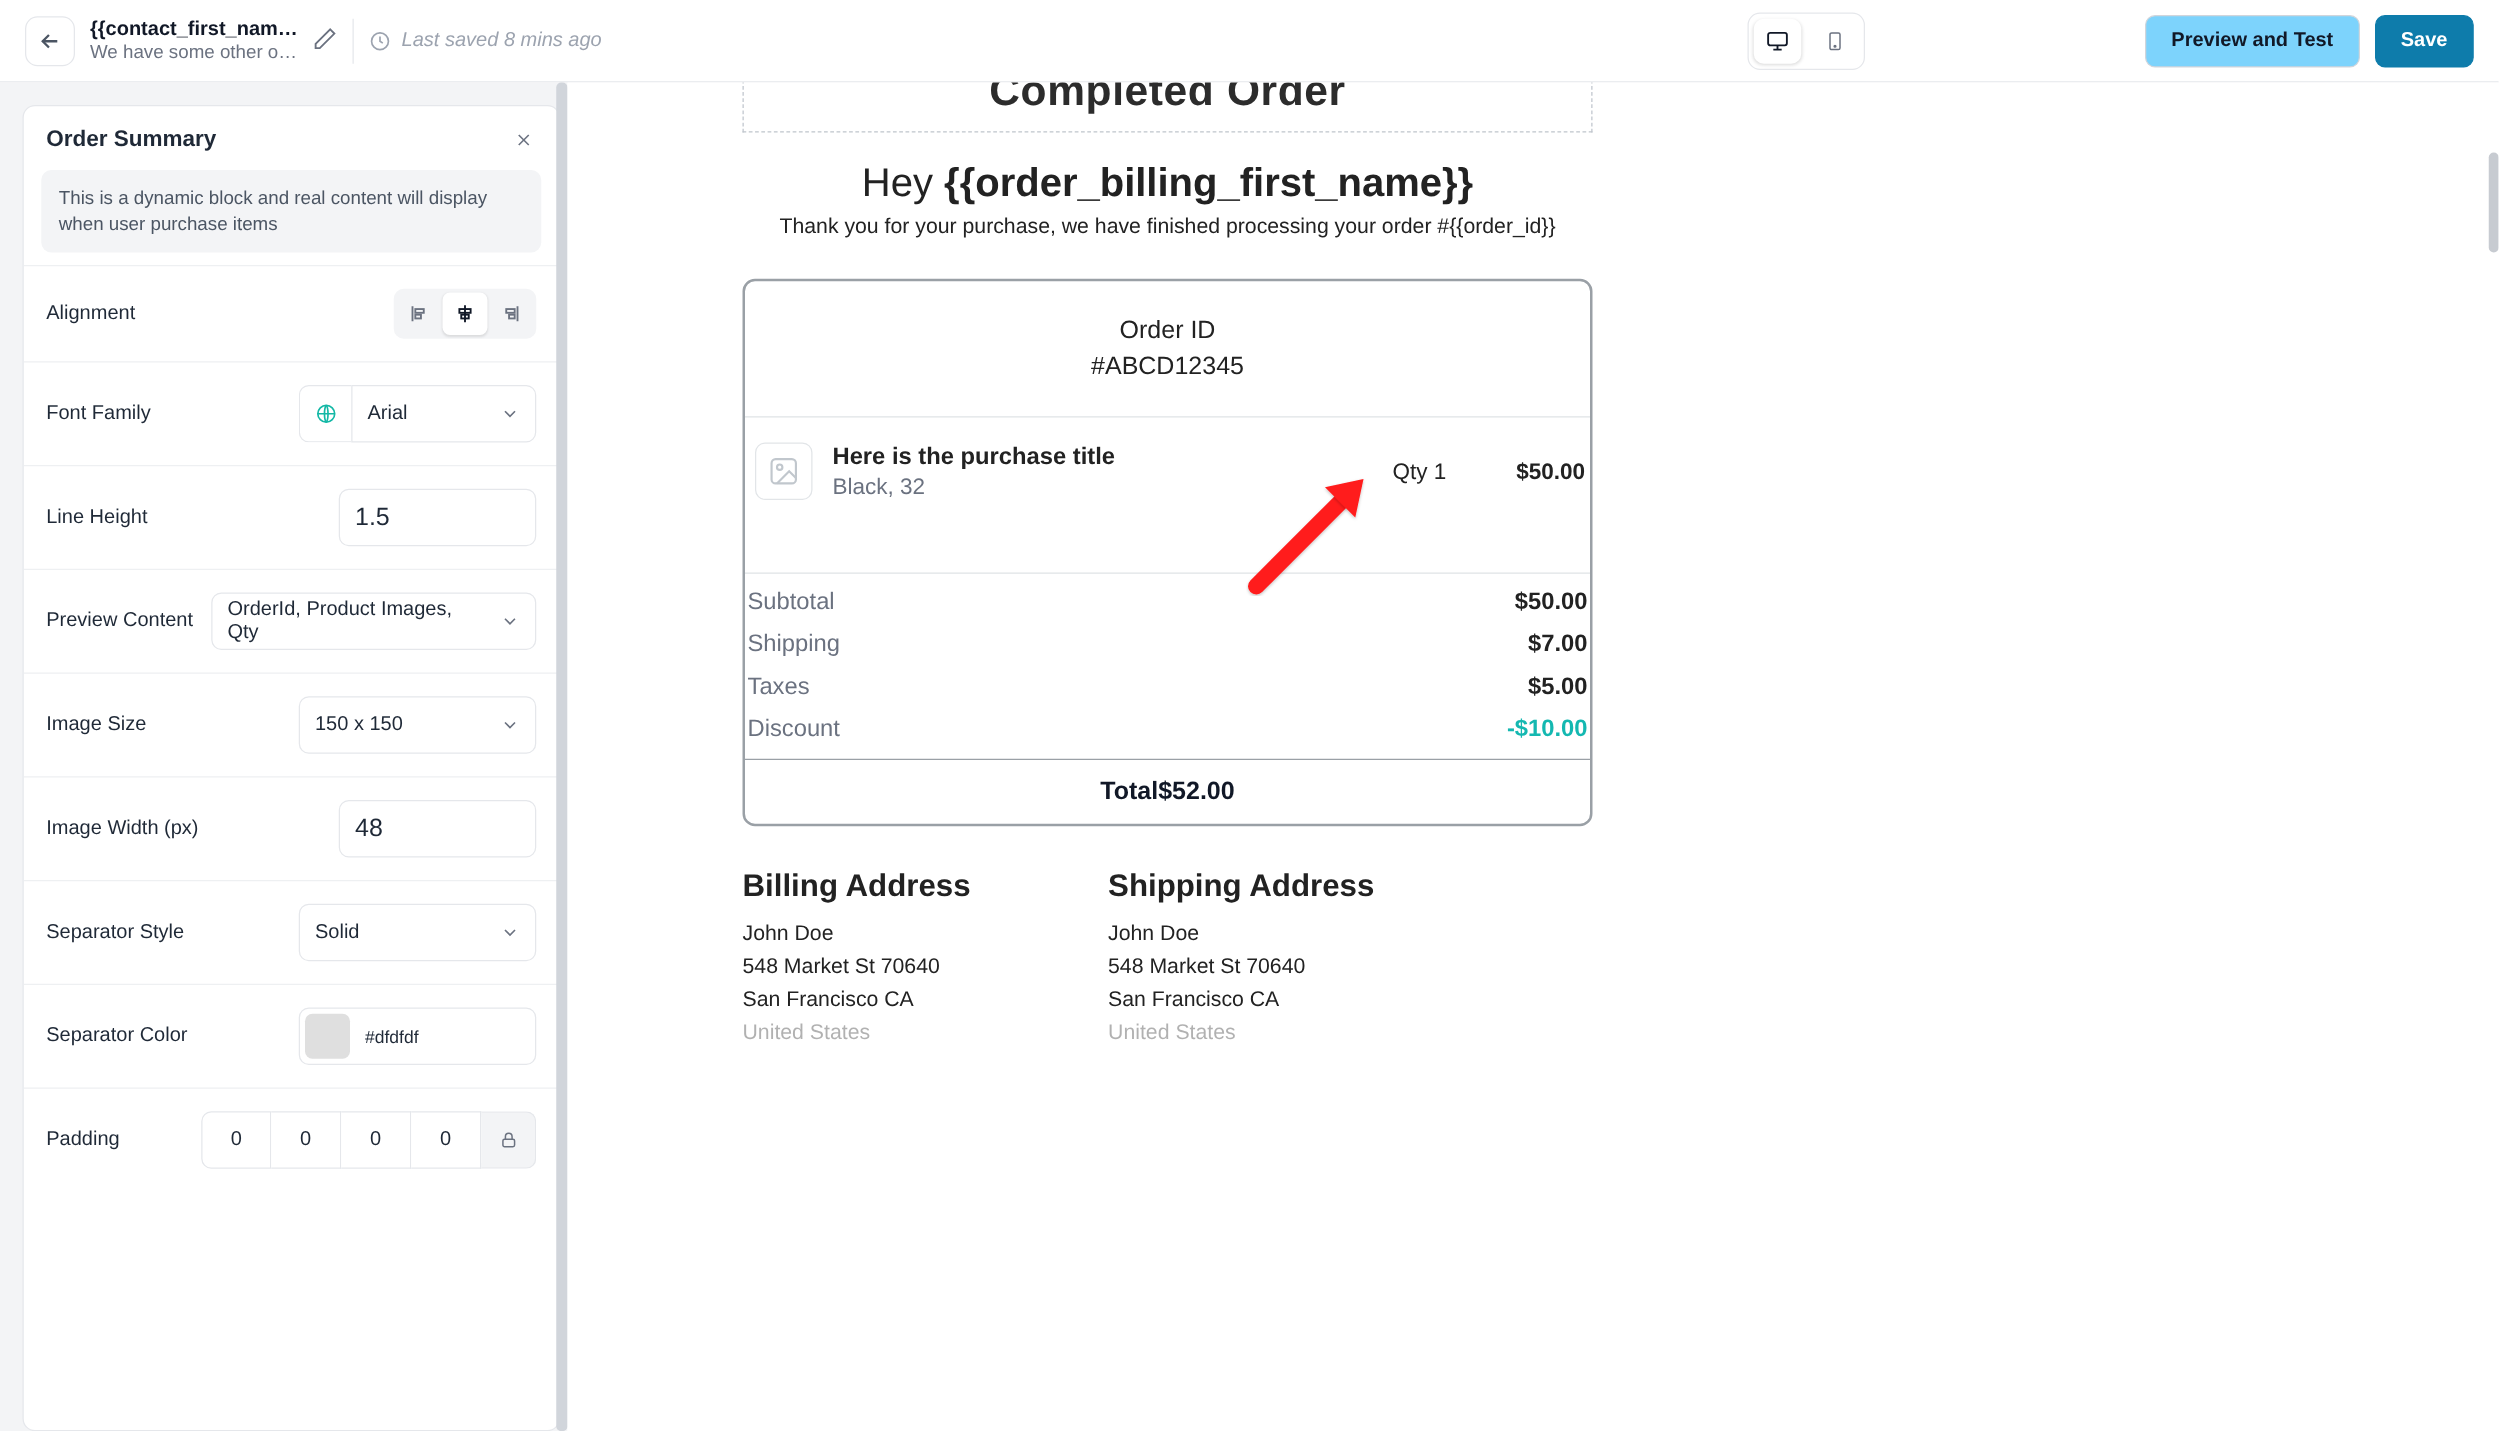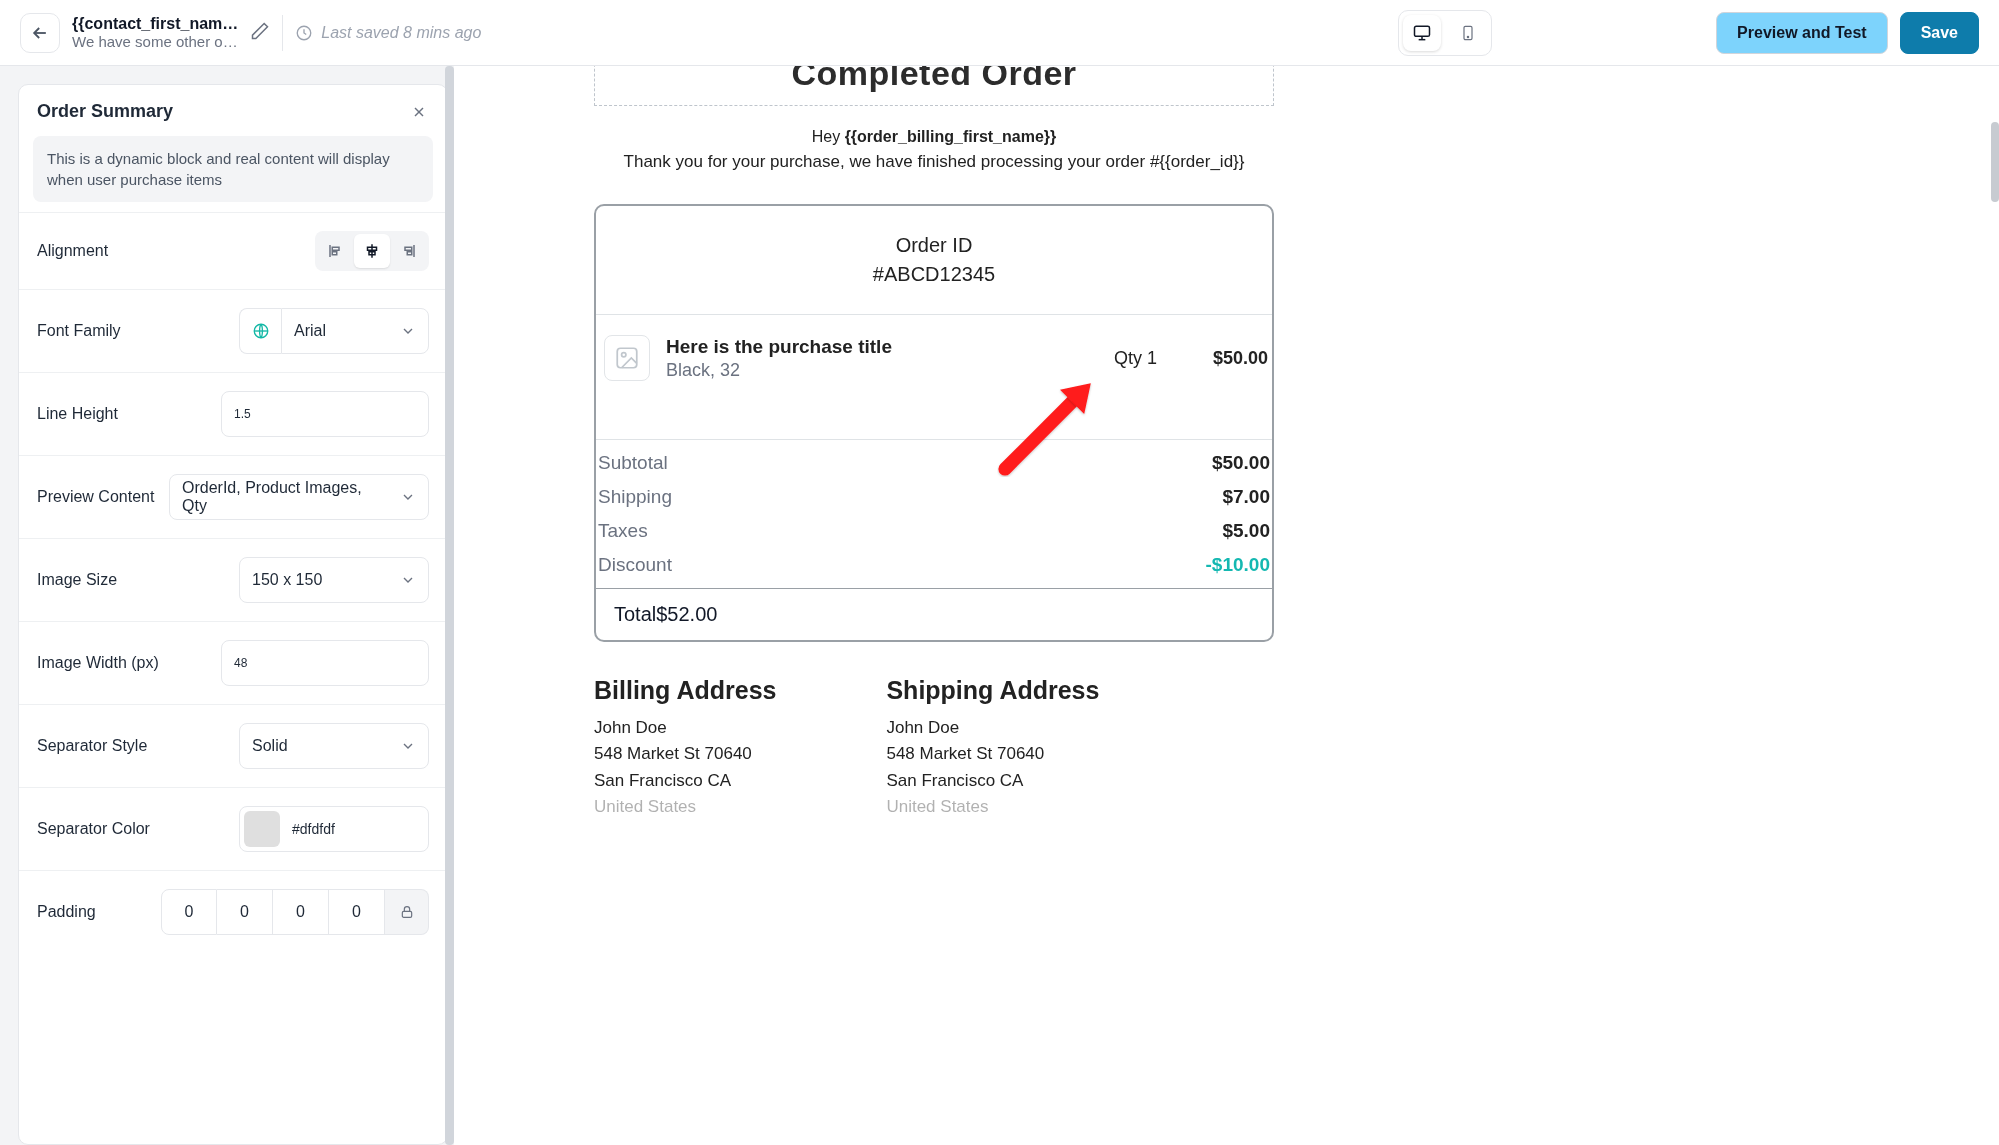--- a/index.html
+++ b/index.html
@@ -36,52 +36,52 @@
   .seg-btn.active{background:#fff;box-shadow:0 1px 2px rgba(0,0,0,.1);color:#111827}
   .field,.select{height:46px;border:1px solid #e5e7eb;border-radius:8px;background:#fff;display:flex;align-items:center;padding:0 12px}
   .select{justify-content:space-between;cursor:pointer;gap:10px}
   .select .val{font-size:16px;color:#1f2937}
   .select svg{color:#6b7280}
   .font-select{display:flex;align-items:center;gap:0}
   .globe{width:42px;height:46px;border:1px solid #e5e7eb;border-right:none;border-radius:8px 0 0 8px;display:flex;align-items:center;justify-content:center;color:#14b8a6}
   .font-select .select{border-radius:0 8px 8px 0;width:148px}
   .w190{width:190px}
   .w260{width:260px}
-  input.inp{height:46px;border:1px solid #e5e7eb;border-radius:8px;padding:16px 12px;font-size:12px;color:#1f2937;width:208px;outline:none}
+  input.inp{height:46px;border:1px solid #e5e7eb;border-radius:8px;padding:16px 12px;font-size:20px;color:#1f2937;width:158px;outline:none}
   .color-field{display:flex;align-items:center;border:1px solid #e5e7eb;border-radius:8px;height:46px;padding:4px 12px 4px 4px;gap:12px;width:190px}
   .swatch{width:36px;height:36px;border-radius:6px;background:#dfdfdf}
   .pad-group{display:flex;align-items:center}
   .pad-group input{width:56px;height:46px;border:1px solid #e5e7eb;border-left:none;text-align:center;font-size:16px;color:#1f2937;outline:none}
   .pad-group input:first-child{border-left:1px solid #e5e7eb;border-radius:8px 0 0 8px}
   .pad-lock{width:44px;height:46px;border:1px solid #e5e7eb;border-left:none;border-radius:0 8px 8px 0;background:#f3f4f6;display:flex;align-items:center;justify-content:center;color:#6b7280;cursor:pointer}
   .preview{flex:1;background:#fff;position:relative;overflow:hidden}
   .preview::after{content:"";position:absolute;right:0;top:56px;width:8px;height:80px;background:#c7cbd1;border-radius:4px}
   .canvas{width:680px;margin-left:140px;font-family:Arial,sans-serif;color:#222}
   .dash-box{border:1.5px dashed #bfc5cc;border-top:none;padding:0 0 12px;text-align:center}
   .dash-box h1{font-size:34px;font-weight:800;letter-spacing:.5px;color:#2c2c2c;margin-top:-12px}
-  .hey{text-align:center;font-size:16px;margin-top:22px}
+  .hey{text-align:center;font-size:32px;margin-top:22px}
   .hey b{font-weight:800}
   .thank{text-align:center;font-size:17px;margin-top:6px;color:#222}
   .order-card{border:2px solid #9aa0a6;border-radius:10px;margin-top:32px}
   .oc-head{text-align:center;padding:28px 0}
   .oc-head .l{font-size:20px;color:#222}
   .oc-head .v{font-size:20px;color:#222;margin-top:6px}
   .oc-row{display:flex;align-items:center;gap:16px;border-top:1.5px solid #dfe3e6;padding:20px 4px 58px 8px}
   .oc-img{width:46px;height:46px;border:1px solid #e2e5e8;border-radius:8px;display:flex;align-items:center;justify-content:center;color:#c1c7cd}
   .oc-info{flex:1}
   .oc-info .pt{font-weight:700;font-size:19px}
   .oc-info .pv{color:#6b7280;font-size:18px;margin-top:2px}
   .oc-qty{font-size:18px;color:#222;margin-right:40px}
   .oc-price{font-size:18px;font-weight:600;color:#222}
   .totals{border-top:1.5px solid #dfe3e6;padding:6px 2px}
   .tline{display:flex;justify-content:space-between;font-size:19px;color:#6b7280;padding:6px 0}
   .tline .val{color:#222;font-weight:600}
   .tline.discount{color:#6b7280}
   .tline.discount .val{color:#14b8b1;font-weight:600}
-  .grand{border-top:1.5px solid #9aa0a6;display:flex;justify-content:flex-start;padding:14px 18px;font-size:20px;font-weight:400;color:#111827}
+  .grand{border-top:1.5px solid #9aa0a6;display:flex;justify-content:center;padding:14px 18px;font-size:20px;font-weight:700;color:#111827}
   .addresses{display:flex;gap:110px;margin-top:34px}
   .addr{font-size:17px}
   .addr h3{font-size:25px;font-weight:800;margin-bottom:10px}
   .addr div{color:#222;line-height:1.55}
   .arrow{position:absolute;left:540px;top:304px;pointer-events:none}
 </style>
 </head>
 <body>
 
 <div class="topbar">

